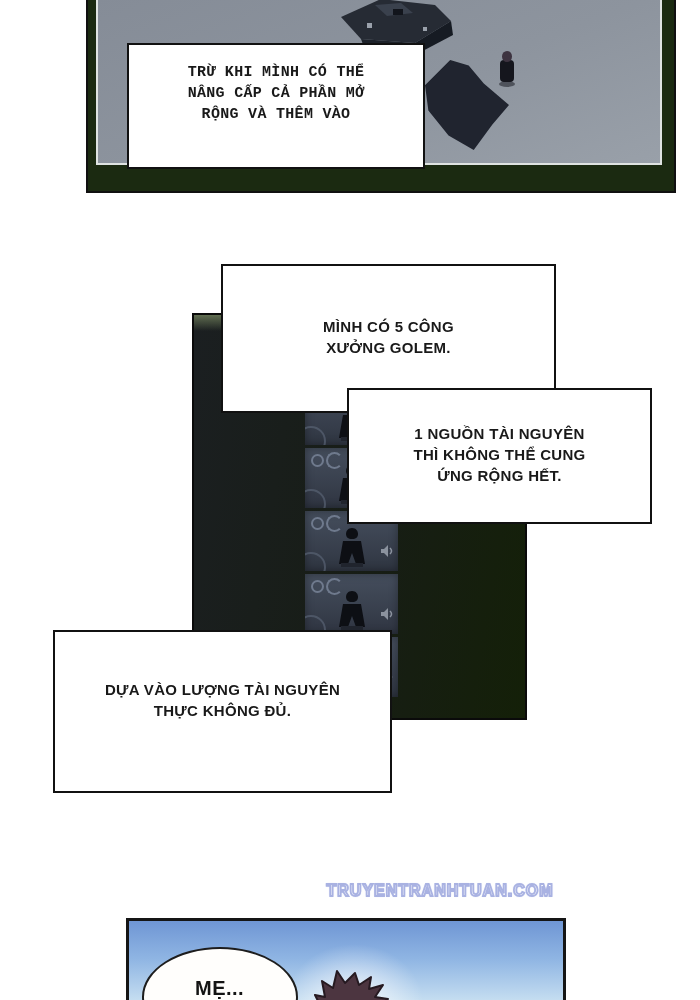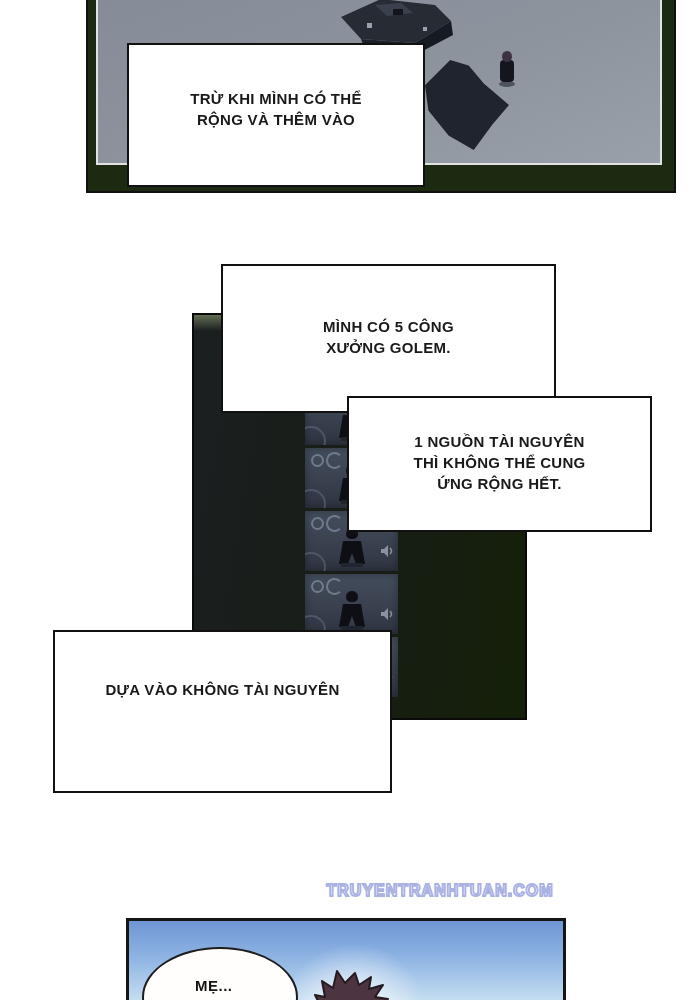--- a/index.html
+++ b/index.html
@@ -31,23 +31,23 @@
   .player .body{position:absolute;left:3px;top:9px;width:14px;height:22px;border-radius:4px;background:#15161d;}
   .player .feet{position:absolute;left:2px;top:30px;width:16px;height:6px;border-radius:50%;background:rgba(25,27,34,.55);}
 
   
   .speech-box{
     background:#ffffff;border:2px solid #111;box-sizing:border-box;
     text-align:center;color:#191919;font-weight:bold;
     font-size:15px;line-height:21px;letter-spacing:.3px;
   }
   .speech-line{display:block;white-space:nowrap;}
-  .box1{left:127px;top:43px;width:298px;height:144px;padding-top:43px;}
+  .box1{left:127px;top:43px;width:298px;height:126px;padding-top:17px;font-family:Liberation Mono, monospace;}
   .box2{left:221px;top:264px;width:335px;height:149px;padding-top:50px;}
-  .box3{left:347px;top:396px;width:305px;height:136px;padding-top:33px;}
+  .box3{left:347px;top:388px;width:305px;height:136px;padding-top:33px;}
   .box4{left:53px;top:630px;width:339px;height:163px;padding-top:47px;}
 
   
   .factory-panel{
     left:192px;top:313px;width:335px;height:407px;box-sizing:border-box;
     border:2px solid #0a0a0a;
     background:linear-gradient(100deg,#1b1f21 0%,#171d15 55%,#142008 100%);
     overflow:hidden;
   }
   .factory-topband{
@@ -84,21 +84,21 @@
   }
   .halo{
     position:absolute;left:150px;top:18px;width:150px;height:80px;
     background:radial-gradient(ellipse at 50% 80%,rgba(255,255,255,.85) 0%,rgba(255,255,255,0) 65%);
   }
   .bubble{
     position:absolute;left:13px;top:26px;width:152px;height:96px;
     background:#fffefc;border:2px solid #1d1d1d;border-radius:50%;
   }
   .bubble-text{
-    position:absolute;left:66px;top:56px;font-size:15px;font-weight:bold;
+    position:absolute;left:66px;top:56px;font-size:20px;font-weight:bold;
     letter-spacing:.5px;color:#141414;
   }
   .hair{position:absolute;left:184px;top:48px;width:78px;height:40px;}
 </style>
 </head>
 <body>
 
 <div>
 
   <div class="abs top-panel">
@@ -194,36 +194,38 @@
         <svg class="speaker" width="16" height="14" viewBox="0 0 16 14">
           <polygon points="1,5 4,5 8,1 8,13 4,9 1,9" fill="#9aa1ad"></polygon>
           <path d="M10 4 Q13 7 10 10" stroke="#9aa1ad" stroke-width="1.5" fill="none"></path>
         </svg>
       </div>
     </div>
   </div>
 
   <div class="abs speech-box box1">
     <span class="speech-line">TRỪ KHI MÌNH CÓ THỂ</span>
+    <span class="speech-line">NÂNG CẤP CẢ PHẦN MỞ</span>
     <span class="speech-line">RỘNG VÀ THÊM VÀO</span>
   </div>
 
   <div class="abs speech-box box2">
     <span class="speech-line">MÌNH CÓ 5 CÔNG</span>
     <span class="speech-line">XƯỞNG GOLEM.</span>
   </div>
 
   <div class="abs speech-box box3">
     <span class="speech-line">1 NGUỒN TÀI NGUYÊN</span>
     <span class="speech-line">THÌ KHÔNG THỂ CUNG</span>
     <span class="speech-line">ỨNG RỘNG HẾT.</span>
   </div>
 
   <div class="abs speech-box box4">
-    <span class="speech-line">DỰA VÀO KHÔNG TÀI NGUYÊN</span>
+    <span class="speech-line">DỰA VÀO LƯỢNG TÀI NGUYÊN</span>
+    <span class="speech-line">THỰC KHÔNG ĐỦ.</span>
   </div>
 
   <div class="abs watermark">TRUYENTRANHTUAN.COM</div>
 
   <div class="abs bottom-panel">
     <div class="halo"></div>
     <svg class="hair" width="78" height="40" viewBox="0 0 78 40">
       <path d="M8 38 L2 26 L12 28 L9 12 L20 19 L24 2 L32 14 L42 4 L46 16 L58 8 L56 20 L70 16 L62 28 L75 30 L64 38 Z" fill="#4c3540" stroke="#261a21" stroke-width="2" stroke-linejoin="round"></path>
     </svg>
     <div class="bubble"></div>

